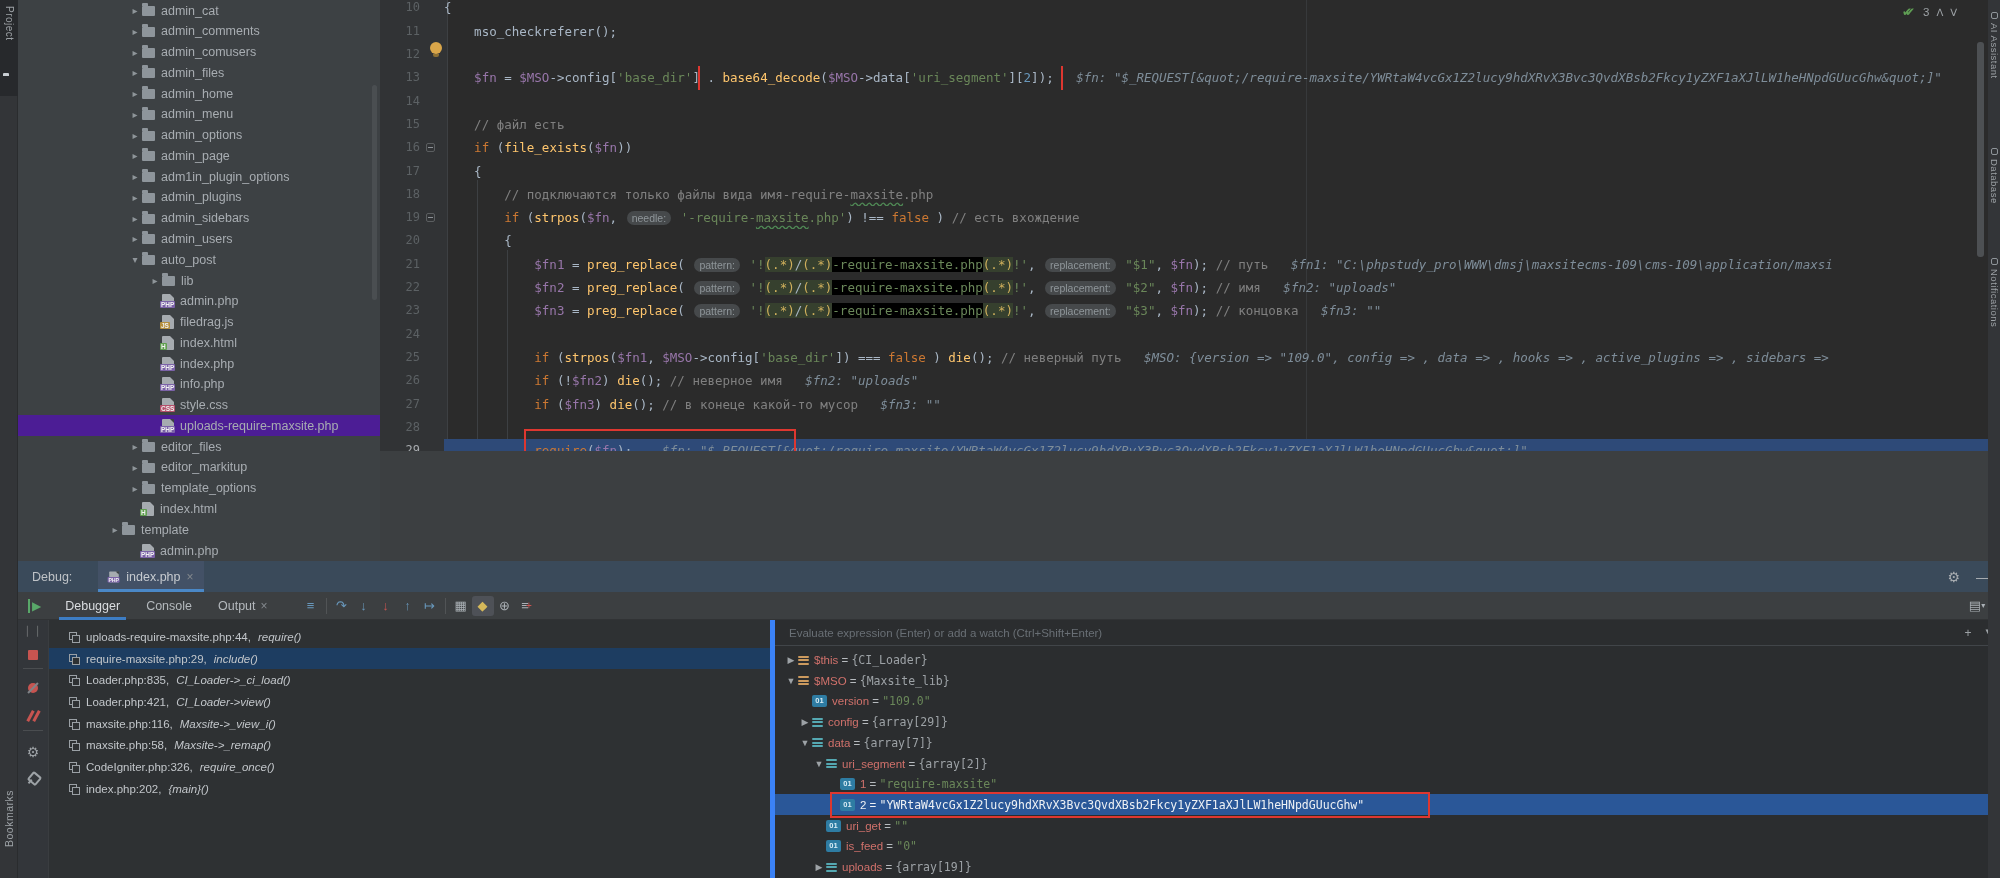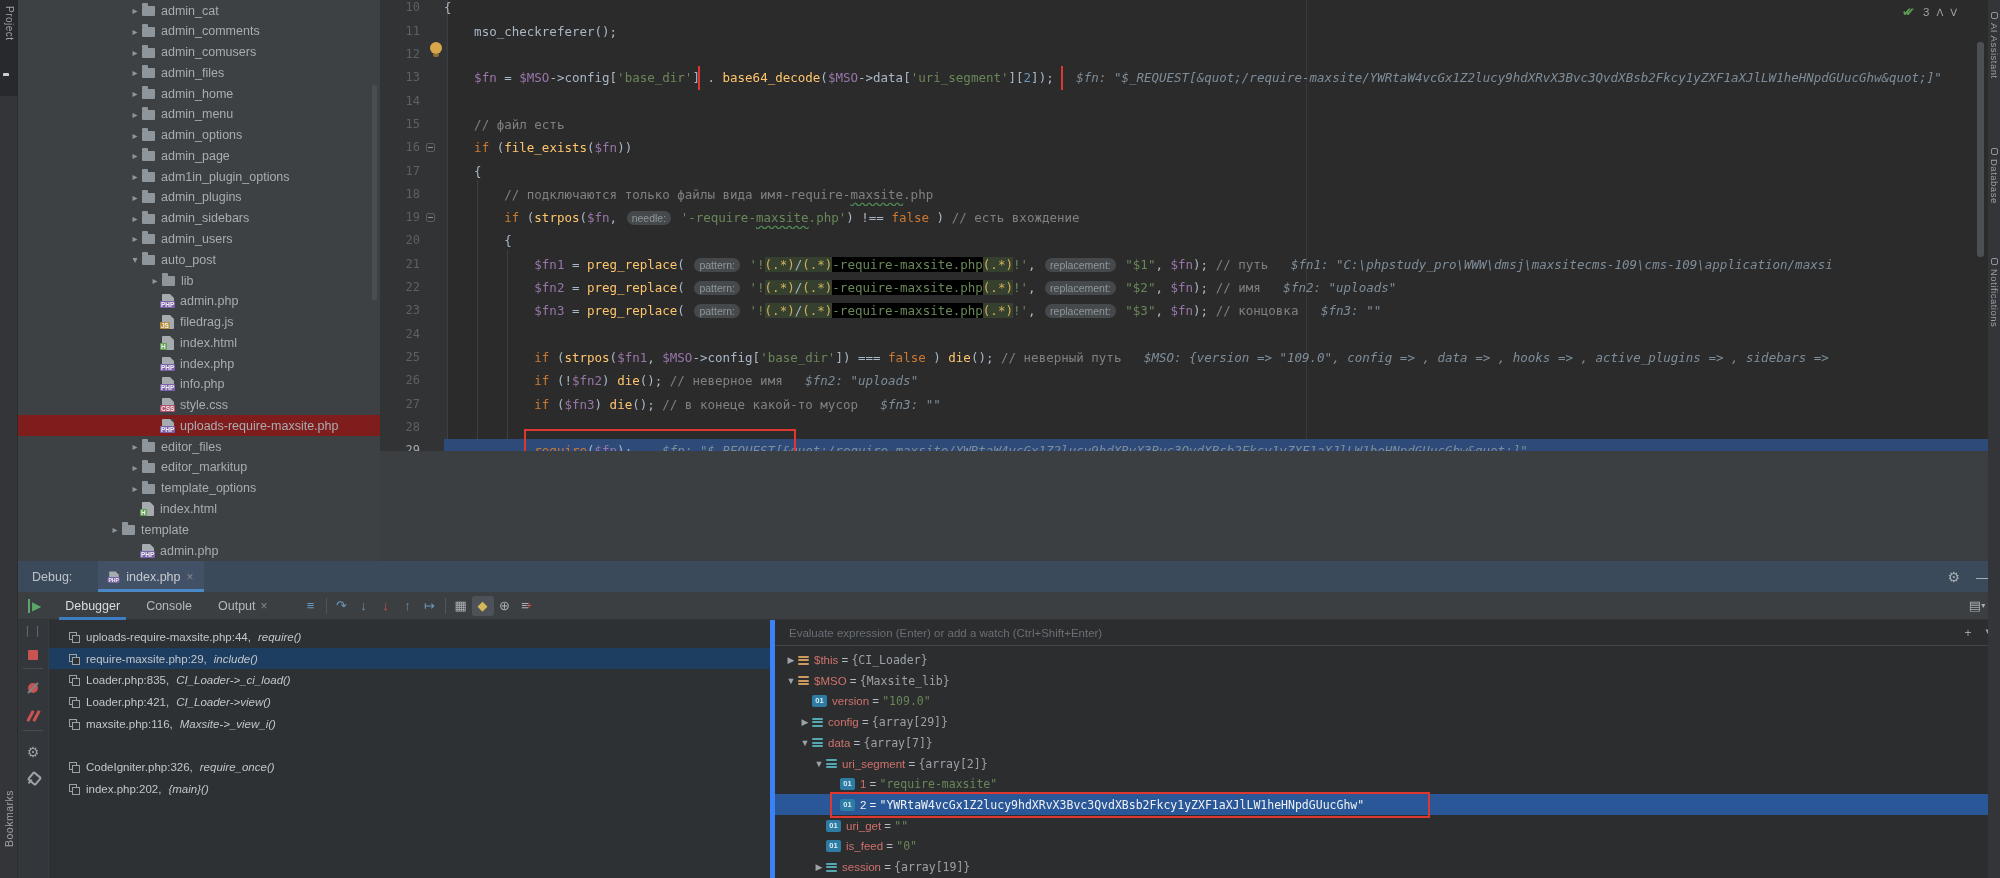--- a/index.html
+++ b/index.html
@@ -12,21 +12,21 @@
   #lstripe { left:0; top:0; width:18px; height:878px; background:#333538; border-right:1px solid #2a2c2e; z-index:5;}
   #proj-tab { left:0; top:0; width:18px; height:96px; background:#27292c; }
   .vtext-up { writing-mode:vertical-rl; transform:rotate(180deg); font-size:10.5px; color:#9da2a6; letter-spacing:.5px;}
   .vtext-dn { writing-mode:vertical-rl; font-size:10px; color:#9da2a6; letter-spacing:.5px;}
   .mini-folder { width:12px; height:9px; background:#c8cdd2; border-radius:1px; position:relative;}
   .mini-folder:before { content:''; position:absolute; left:0; top:-3px; width:6px; height:3px; background:#c8cdd2; border-radius:1px 1px 0 0;}
 
   
   #tree { left:18px; top:0; width:362px; height:561px; background:#3d4144; overflow:hidden; z-index:1;}
   .trow { position:absolute; left:0; width:100%; height:21px; display:flex; align-items:center; }
-  .trow.tsel { background:#7f1d1d; }
+  .trow.tsel { background:#4c1d95; }
   .tarrow { width:14px; display:inline-block; text-align:center; color:#8f959a; font-size:10px; flex:none;}
   .tlabel { color:#a8adb2; font-size:12.5px; margin-left:6px; white-space:nowrap;}
   .fico { width:13px; height:10px; background:#8e959b; border-radius:1px; position:relative; flex:none; margin-top:1px;}
   .fico:before { content:''; position:absolute; left:0; top:-3px; width:6px; height:3px; background:#8e959b; border-radius:1px 1px 0 0;}
   .pico { width:12px; height:14px; background:#a6abb0; border-radius:1px; position:relative; flex:none;}
   .pico:before { content:''; position:absolute; right:0; top:0; border:2.5px solid #3d4144; border-left-color:transparent; border-bottom-color:transparent;}
   .pbadge { position:absolute; left:-2px; bottom:0; font-size:6.5px; font-weight:bold; color:#f2f2f2; padding:0 1px; border-radius:1px; line-height:7px;}
   .tscroll { left:354px; top:85px; width:5px; height:215px; background:#56595c; border-radius:3px; opacity:.55;}
 
   
@@ -474,20 +474,25 @@
         <div class="frow" style="top: 71.1px;">
           <span class="fico2"></span>
           <span class="floc">Loader.php:421, </span>
           <span class="ffn">CI_Loader-&gt;view()</span>
         </div>
         <div class="frow" style="top: 92.8px;">
           <span class="fico2"></span>
           <span class="floc">maxsite.php:116, </span>
           <span class="ffn">Maxsite-&gt;_view_i()</span>
         </div>
+        <div class="frow" style="top: 114.5px;">
+          <span class="fico2"></span>
+          <span class="floc">maxsite.php:58, </span>
+          <span class="ffn">Maxsite-&gt;_remap()</span>
+        </div>
         <div class="frow" style="top: 136.2px;">
           <span class="fico2"></span>
           <span class="floc">CodeIgniter.php:326, </span>
           <span class="ffn">require_once()</span>
         </div>
         <div class="frow" style="top: 157.9px;">
           <span class="fico2"></span>
           <span class="floc">index.php:202, </span>
           <span class="ffn">{main}()</span>
         </div>
@@ -591,21 +596,21 @@
             <span class="veq"> = </span>
             <span class="vval sval">"0"</span>
           </div>
           <div class="vrow" style="top: 236.5px; padding-left: 37px;">
             <span class="varrow">▶</span>
             <span class="bars arr vico">
               <i></i>
               <i></i>
               <i></i>
             </span>
-            <span class="vname">session</span>
+            <span class="vname">uploads</span>
             <span class="veq"> = </span>
             <span class="vval">{array[19]}</span>
           </div>
         </div>
       <div id="varbox"></div>
     </div>
   </div>
 
 </div>
 

